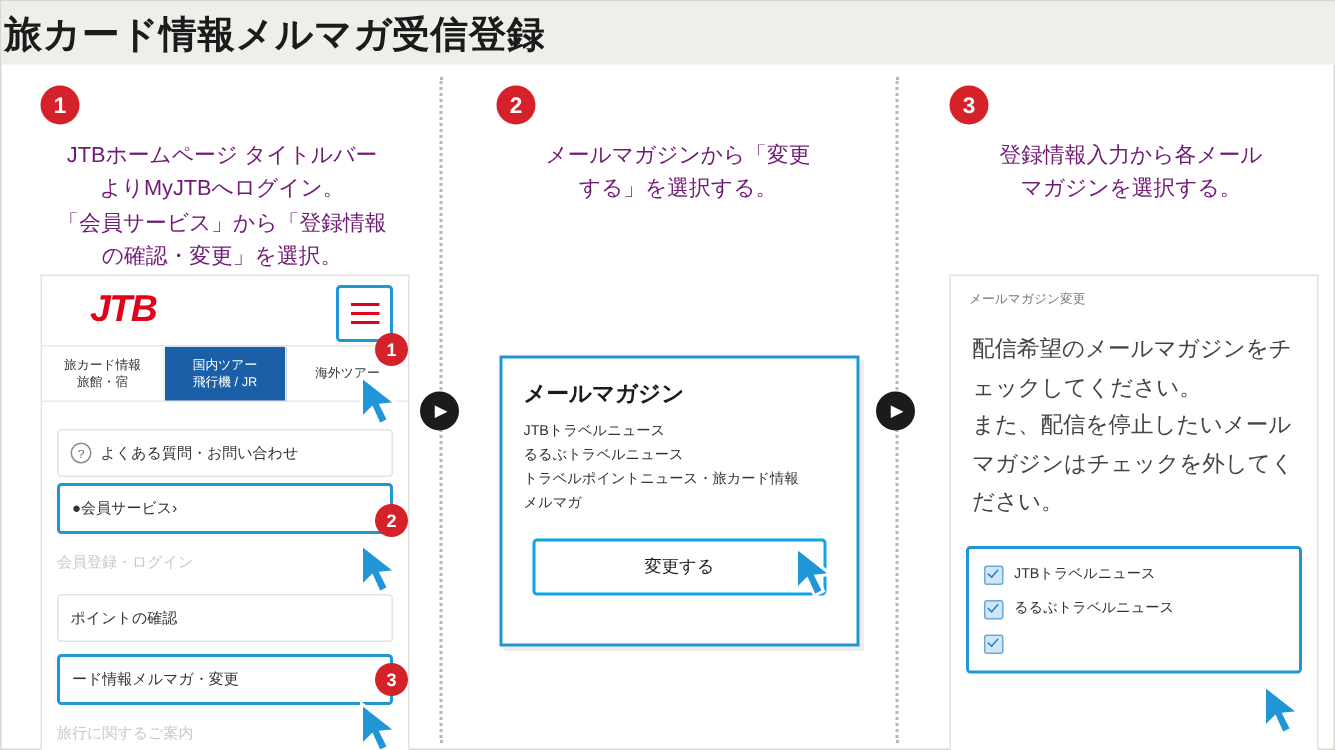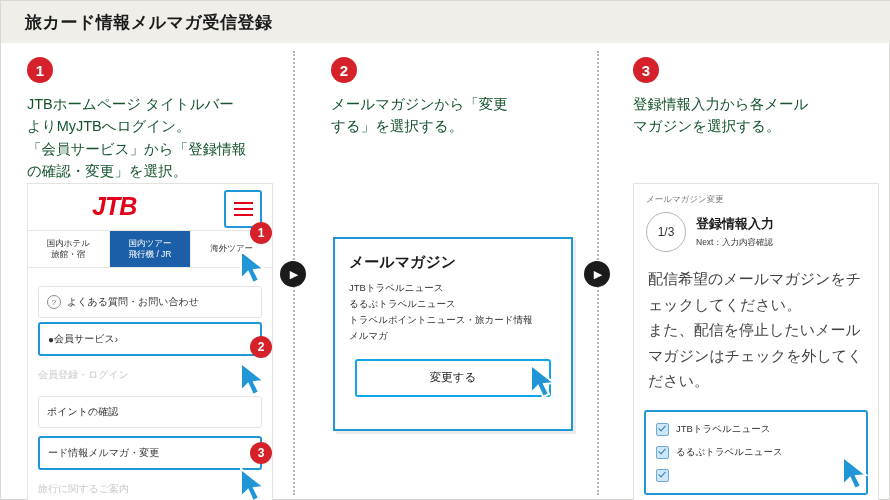--- a/index.html
+++ b/index.html
@@ -25,25 +25,25 @@
   .header {
     position: absolute;
     left: 0; top: 0;
     width: 890px;
     height: 42px;
     background: #efeee9;
     display: flex;
     align-items: center;
   }
   .header-title {
-    font-size: 17px;
+    font-size: 25px;
     font-weight: bold;
     color: #1b1b1b;
     letter-spacing: 0.5px;
-    padding-left: 24px;
+    padding-left: 2px;
   }
   
   .cols {
     position: absolute;
     left: 0; top: 42px;
     width: 890px;
     height: 458px;
   }
   .col {
     position: absolute;
@@ -91,23 +91,24 @@
     font-size: 15px;
     font-weight: bold;
     display: flex;
     align-items: center;
     justify-content: center;
     margin: 14px 0 10px 12px;
   }
   .step-text {
     font-size: 14.5px;
     line-height: 1.55;
-    color: #14532d;
+    color: #701a75;
     margin: 0 8px 0 12px;
     white-space: pre-line;
+    text-align: center;
   }
 
   
   .mock {
     position: absolute;
     background: #ffffff;
     overflow: hidden;
   }
 
   
@@ -121,21 +122,21 @@
     background: #ffffff;
   }
   .jtb-bar {
     position: relative;
     height: 46px;
     background: #ffffff;
     border-bottom: 1px solid #e7e7e3;
   }
   .jtb-logo {
     position: absolute;
-    left: 64px; top: 8px;
+    left: 32px; top: 8px;
     font-size: 25px;
     font-weight: bold;
     font-style: italic;
     color: #e3001b;
     letter-spacing: -1px;
   }
   .hamburger {
     position: absolute;
     right: 10px; top: 6px;
     width: 34px; height: 34px;
@@ -400,21 +401,21 @@
           <div class="jtb-logo">JTB</div>
           <div class="hamburger">
             <i></i>
             <i></i>
             <i></i>
           </div>
         </div>
 
         <div class="tabs">
           <div class="tab">
-            <span>国内ホテル</span>
+            <span>旅カード情報</span>
             <span>旅館・宿</span>
           </div>
           <div class="tab active">
             <span>国内ツアー</span>
             <span>飛行機 / JR</span>
           </div>
           <div class="tab">
             <span>海外ツアー</span>
           </div>
         </div>
@@ -483,27 +484,20 @@
       </svg>
     </div>
 
     <div class="col col3">
       <div class="step-num">3</div>
       <div class="step-text">登録情報入力から各メール
 マガジンを選択する。</div>
 
       <div class="mock m3">
         <div class="m3-crumb">メールマガジン変更</div>
-        <div class="m3-head">
-          <div class="frac">1/3</div>
-          <div class="m3-head-txt">
-            <div class="m3-h1">登録情報入力</div>
-            <div class="m3-h2">Next：入力内容確認</div>
-          </div>
-        </div>
         <div class="m3-desc">配信希望のメールマガジンをチェックしてください。
 また、配信を停止したいメールマガジンはチェックを外してください。</div>
 
         <div class="m3-box">
           <div class="chk-row">
             <span class="chk"></span>
             <span class="chk-label">JTBトラベルニュース</span>
           </div>
           <div class="chk-row">
             <span class="chk"></span>

